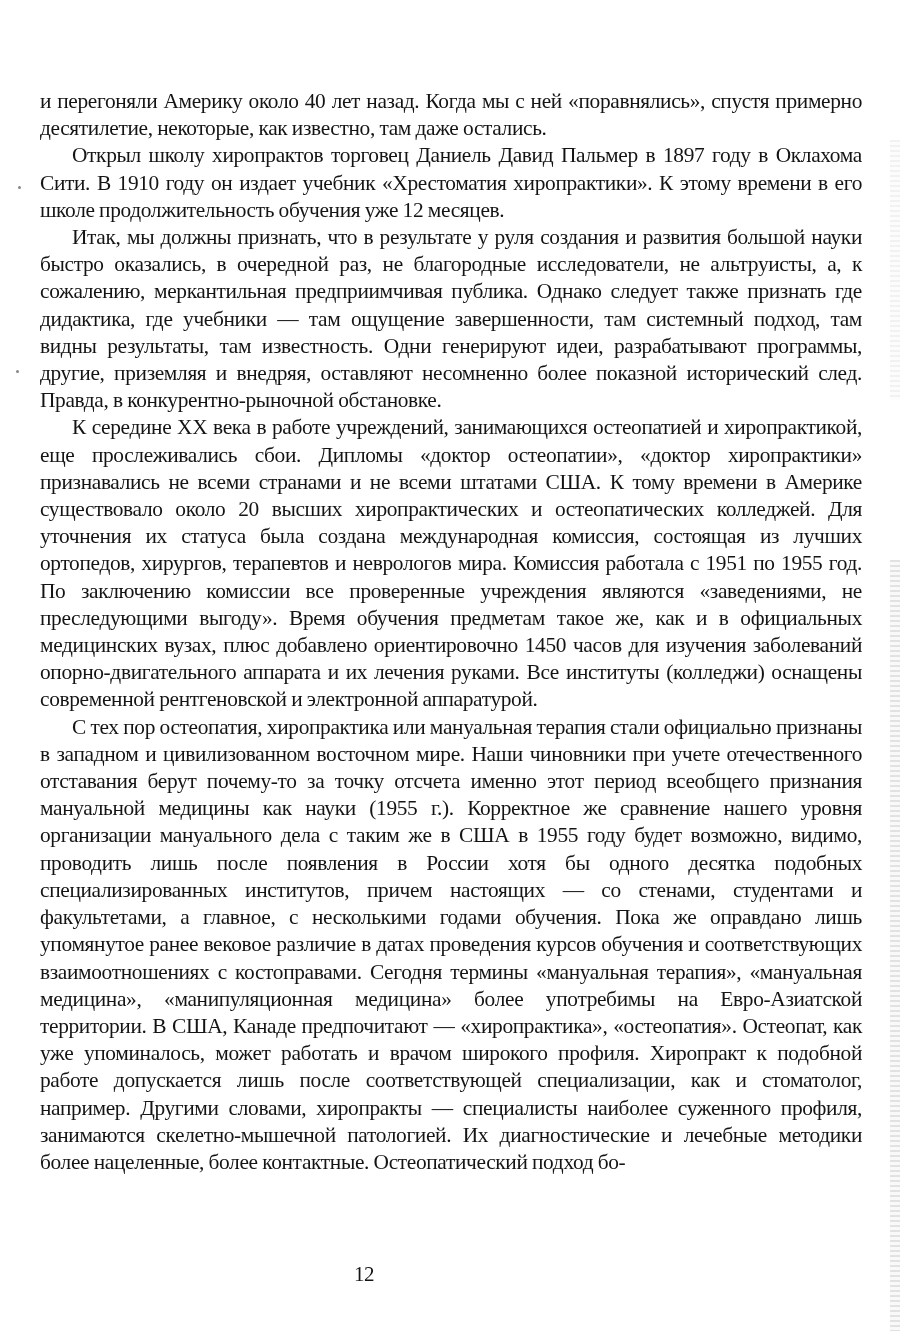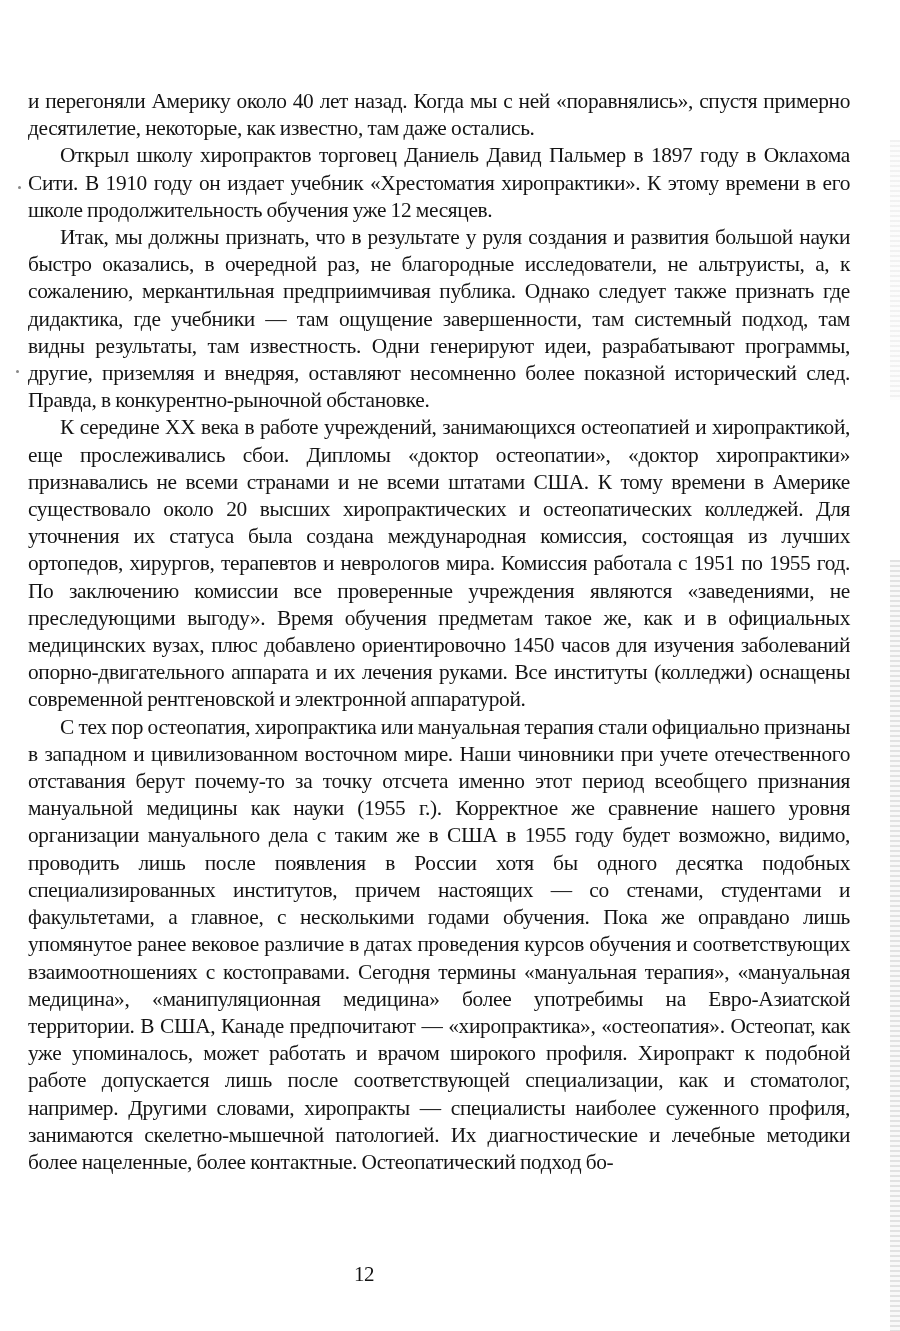--- a/index.html
+++ b/index.html
@@ -1,20 +1,20 @@
 <!DOCTYPE html>
 <html><head>
 <meta charset="utf-8">
 <style>
   html, body { margin: 0; padding: 0; }
   body {
     width: 900px; height: 1331px; background: #ffffff; position: relative; overflow: hidden;
     font-family: "Liberation Serif", "DejaVu Serif", serif; color: #141414;
   }
-  .page { position: absolute; left: 28px; top: 88px; width: 822px; }
+  .page { position: absolute; left: 40px; top: 88px; width: 822px; }
   .para {
     margin: 0; font-size: 21.4px; line-height: 27.2px; text-align: justify;
     letter-spacing: -0.35px; word-spacing: -0.5px; text-indent: 32px;
   }
   .para.cont { text-indent: 0; }
   .para + .para { }
   .page-number {
     position: absolute; top: 1262px; left: 0; width: 728px; text-align: center;
     font-size: 21px; letter-spacing: -0.5px;
   }

